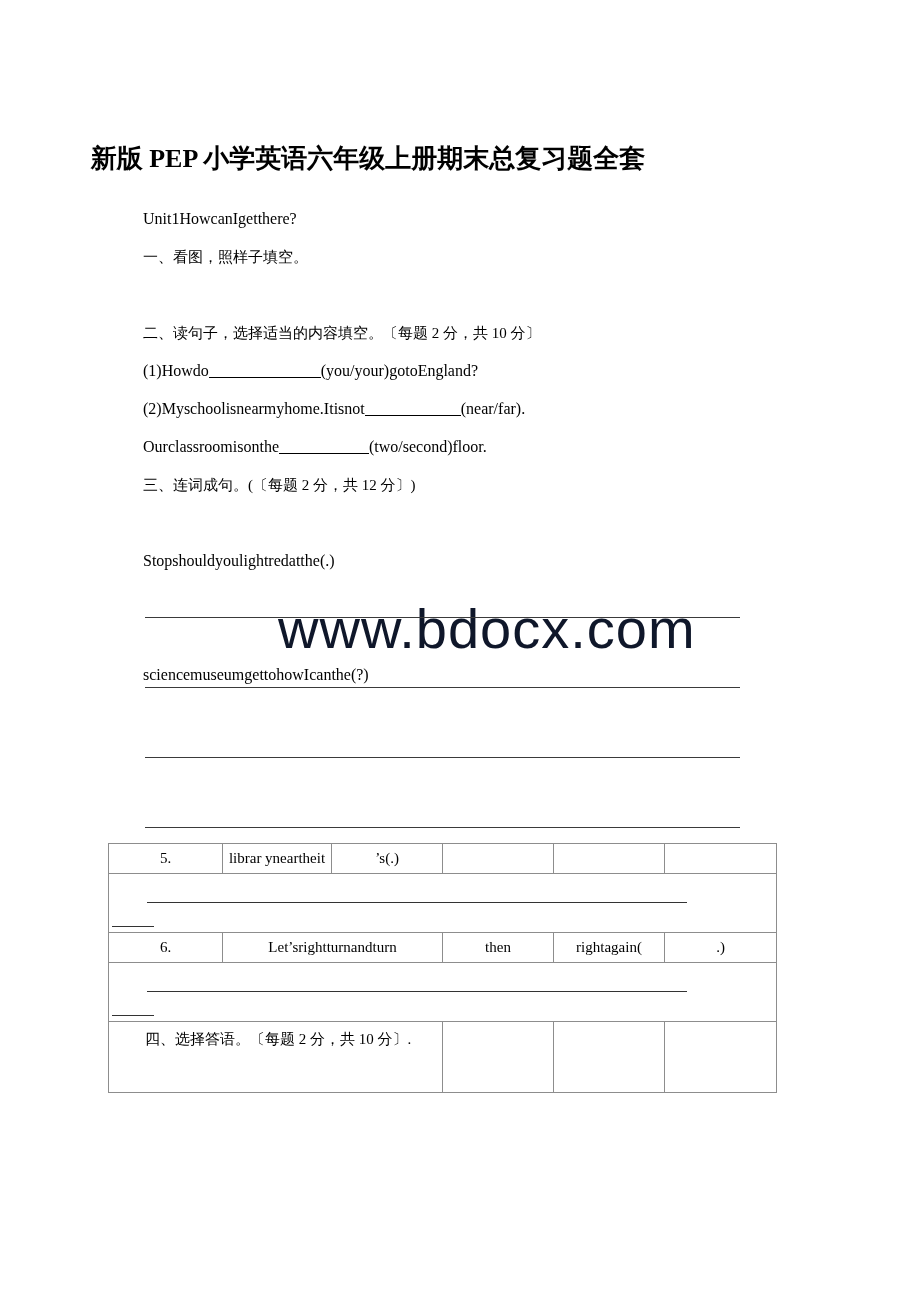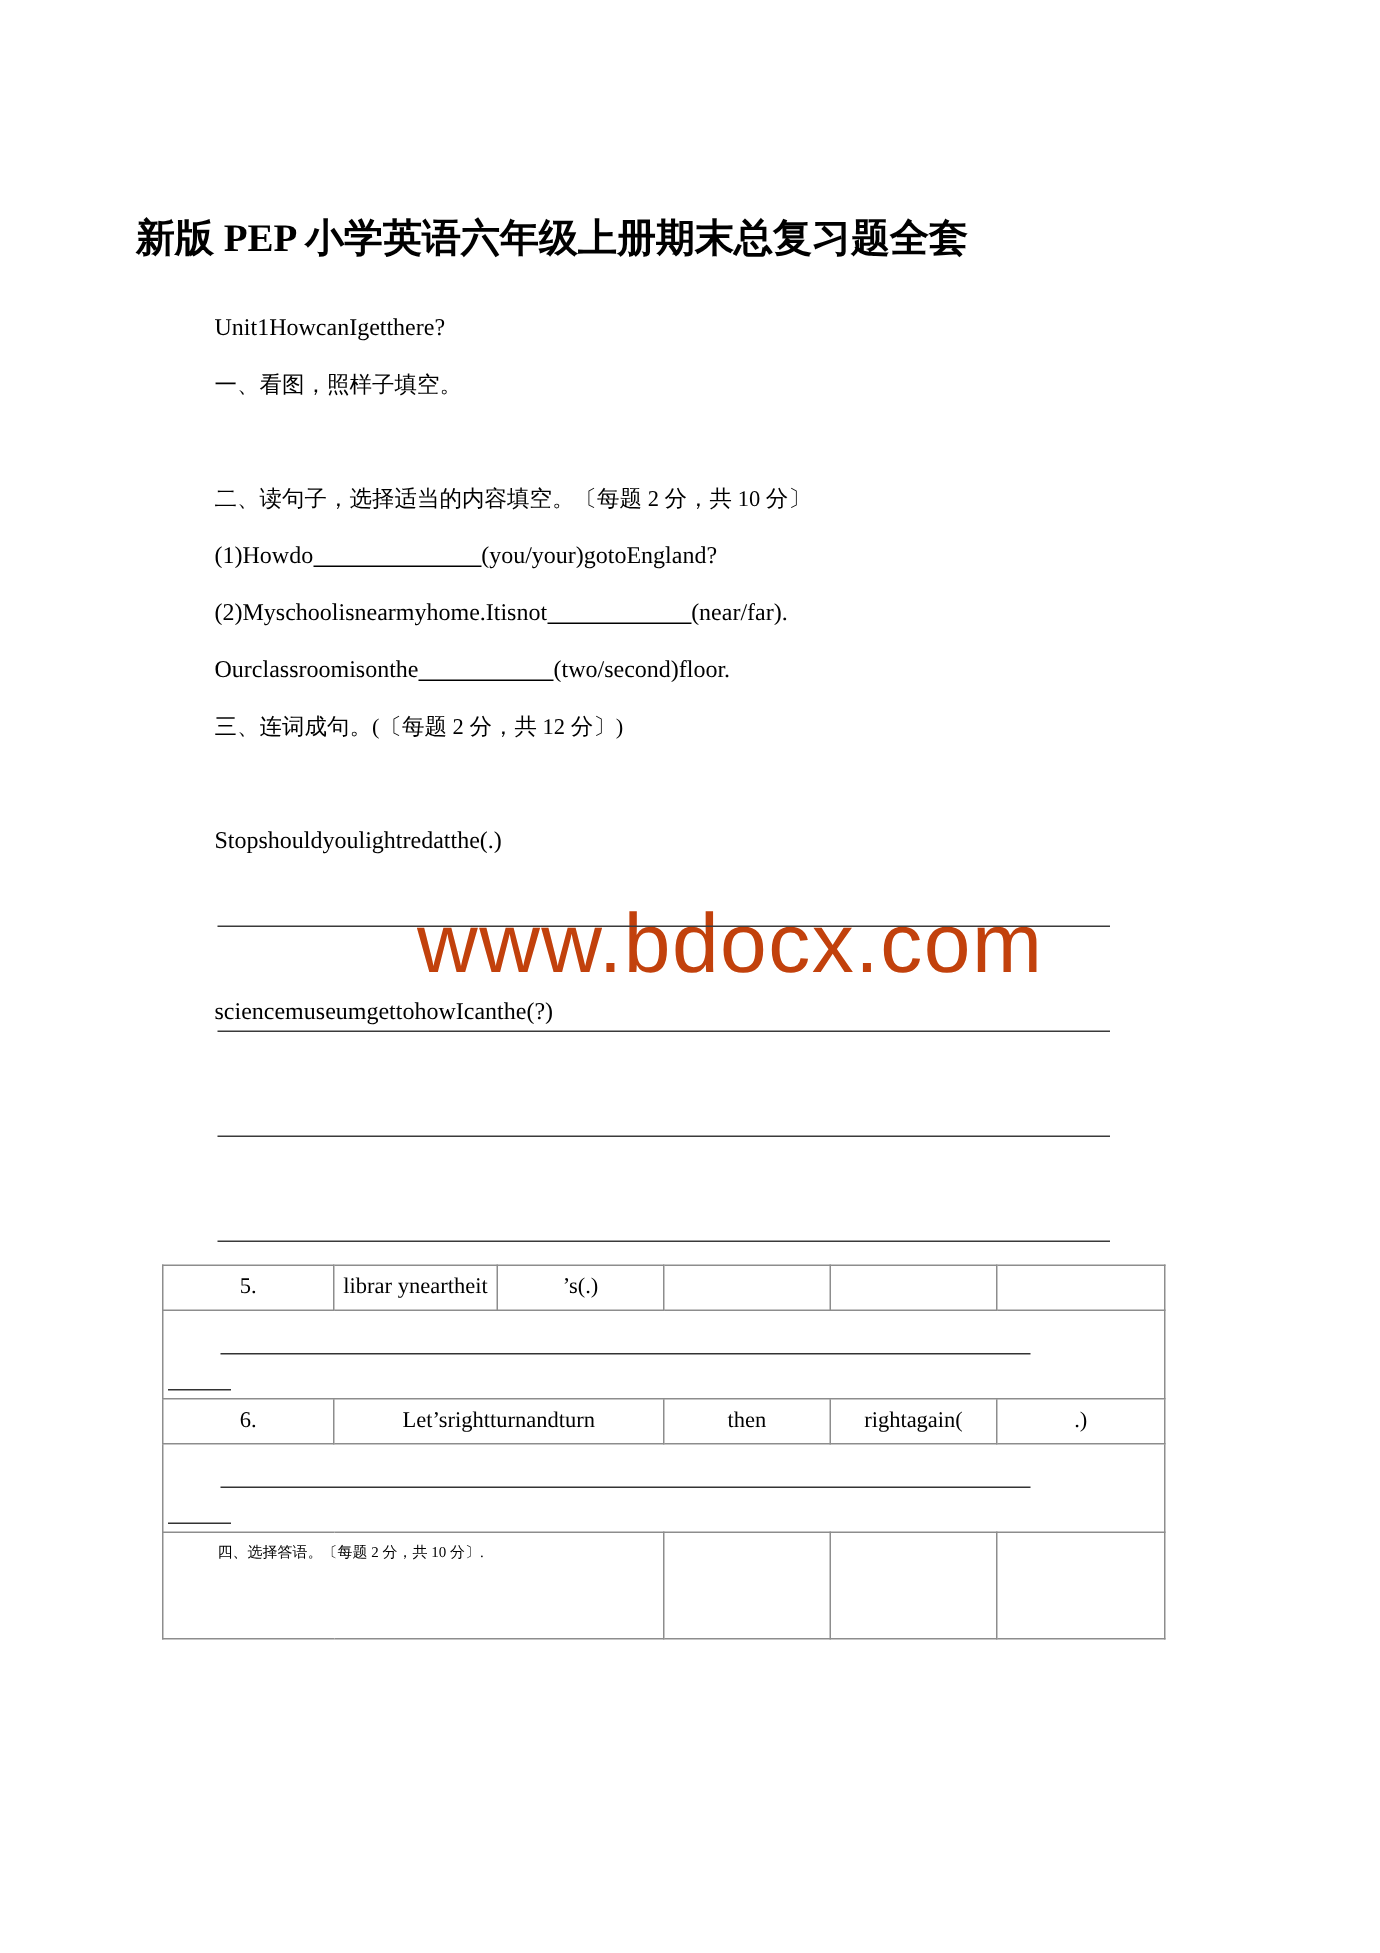--- a/index.html
+++ b/index.html
@@ -26,21 +26,21 @@
   }
 
   
   .watermark {
     position: absolute;
     left: 278px;
     top: 596px;
     font-family: "Liberation Sans", "DejaVu Sans", sans-serif;
     font-size: 56px;
     letter-spacing: 1px;
-    color: #c2410c;
+    color: #0f172a;
     white-space: nowrap;
     z-index: 0;
     pointer-events: none;
     user-select: none;
   }
 
   
   .content {
     position: relative;
     z-index: 1;
@@ -144,21 +144,21 @@
     left: 3px;
     top: 52px;
     width: 42px;
     border-top: 1px solid #333;
   }
   .qtable td.lastcell {
     text-align: left;
     vertical-align: top;
     padding: 7px 6px 7px 6px;
     line-height: 1.45;
-    font-size: 10px;
+    font-size: 15px;
     height: 56px;
   }
   .indent2 { padding-left: 30px; }
 </style>
 </head>
 <body>
 
 <div class="page">
 
   <div class="watermark">www.bdocx.com</div>

